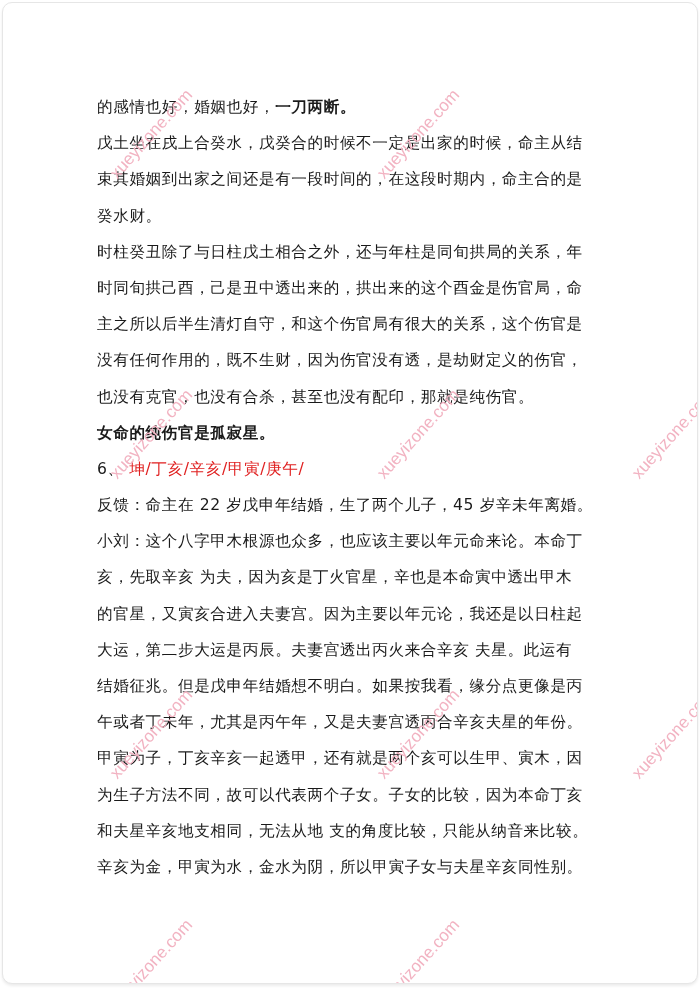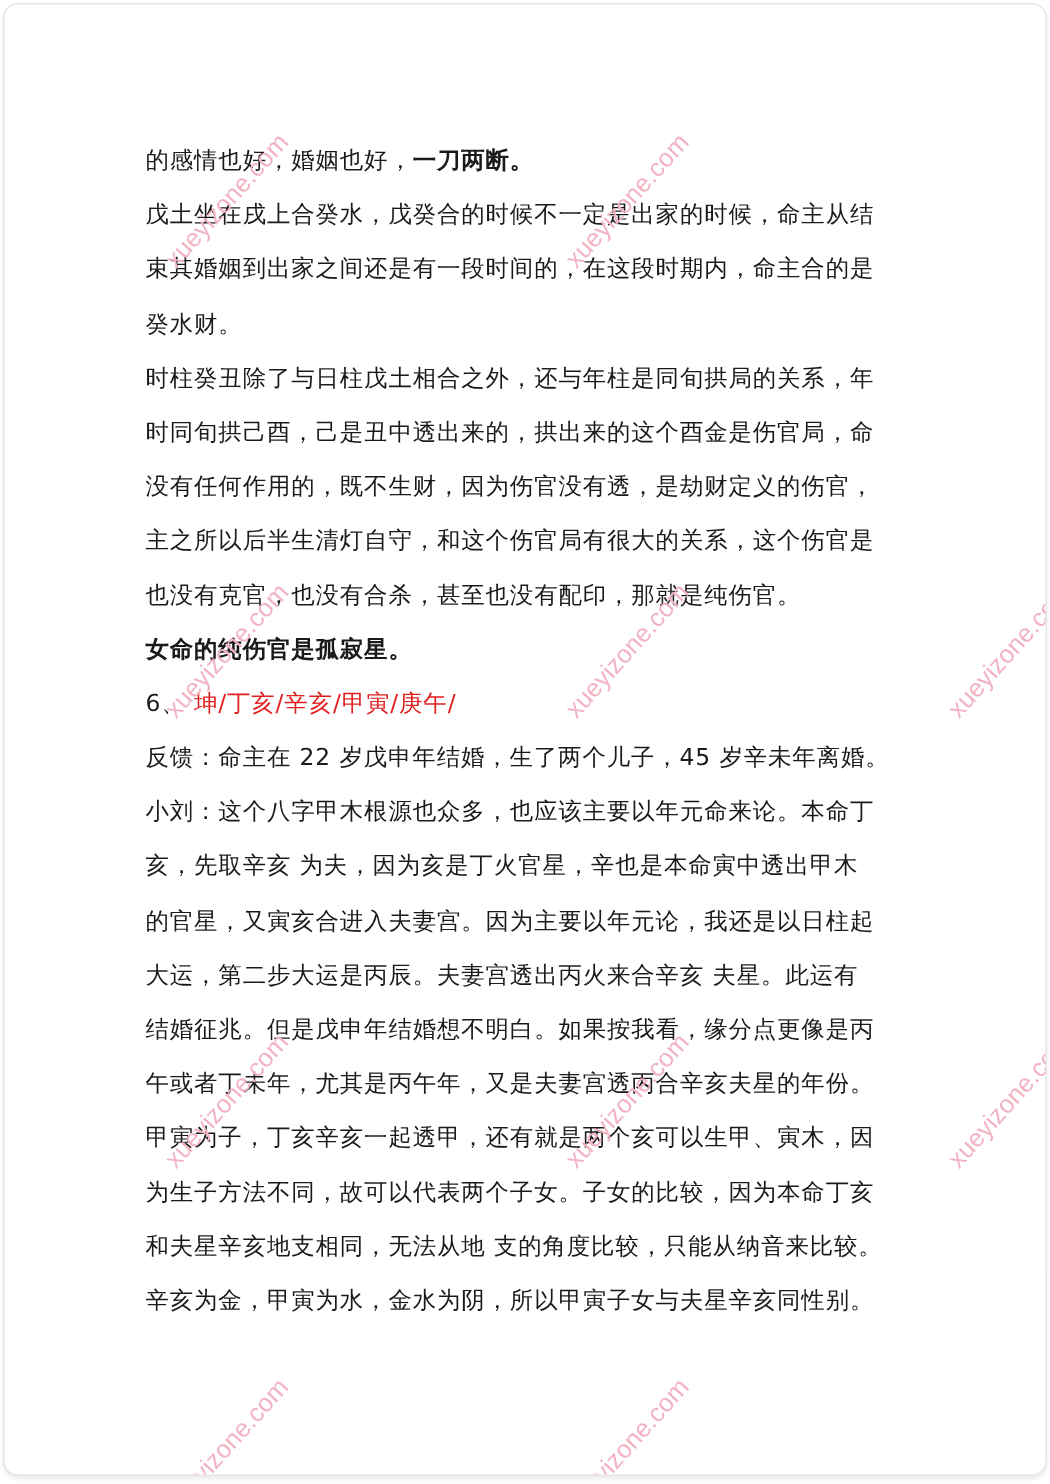--- a/index.html
+++ b/index.html
@@ -32,22 +32,22 @@
 <body>
 
 <div class="page">
   <div class="content" id="doc-body">
       <div class="line"><span>的感情也好，婚姻也好，</span><span class="bold">一刀两断。</span></div>
       <div class="line"><span>戊土坐在戌上合癸水，戊癸合的时候不一定是出家的时候，命主从结</span></div>
       <div class="line"><span>束其婚姻到出家之间还是有一段时间的，在这段时期内，命主合的是</span></div>
       <div class="line"><span>癸水财。</span></div>
       <div class="line"><span>时柱癸丑除了与日柱戊土相合之外，还与年柱是同旬拱局的关系，年</span></div>
       <div class="line"><span>时同旬拱己酉，己是丑中透出来的，拱出来的这个酉金是伤官局，命</span></div>
+      <div class="line"><span>主之所以后半生清灯自守，和这个伤官局有很大的关系，这个伤官是</span></div>
       <div class="line"><span>没有任何作用的，既不生财，因为伤官没有透，是劫财定义的伤官，</span></div>
-      <div class="line"><span>主之所以后半生清灯自守，和这个伤官局有很大的关系，这个伤官是</span></div>
       <div class="line"><span>也没有克官，也没有合杀，甚至也没有配印，那就是纯伤官。</span></div>
       <div class="line"><span class="bold">女命的纯伤官是孤寂星。</span></div>
       <div class="line"><span>6、  </span><span class="red">坤/丁亥/辛亥/甲寅/庚午/</span></div>
       <div class="line"><span>反馈：命主在 22 岁戊申年结婚，生了两个儿子，45 岁辛未年离婚。</span></div>
       <div class="line"><span>小刘：这个八字甲木根源也众多，也应该主要以年元命来论。本命丁</span></div>
       <div class="line"><span>亥，先取辛亥  为夫，因为亥是丁火官星，辛也是本命寅中透出甲木</span></div>
       <div class="line"><span>的官星，又寅亥合进入夫妻宫。因为主要以年元论，我还是以日柱起</span></div>
       <div class="line"><span>大运，第二步大运是丙辰。夫妻宫透出丙火来合辛亥  夫星。此运有</span></div>
       <div class="line"><span>结婚征兆。但是戊申年结婚想不明白。如果按我看，缘分点更像是丙</span></div>
       <div class="line"><span>午或者丁未年，尤其是丙午年，又是夫妻宫透丙合辛亥夫星的年份。</span></div>

